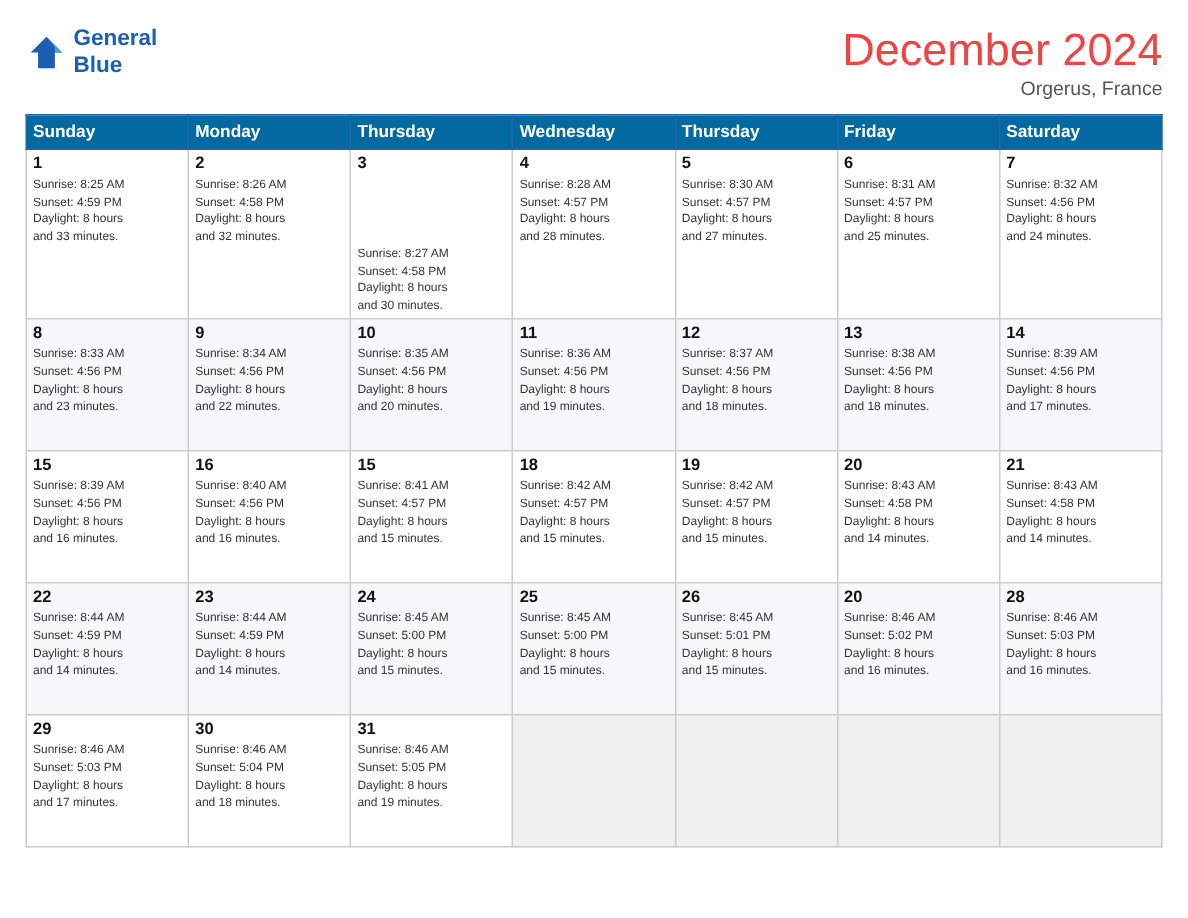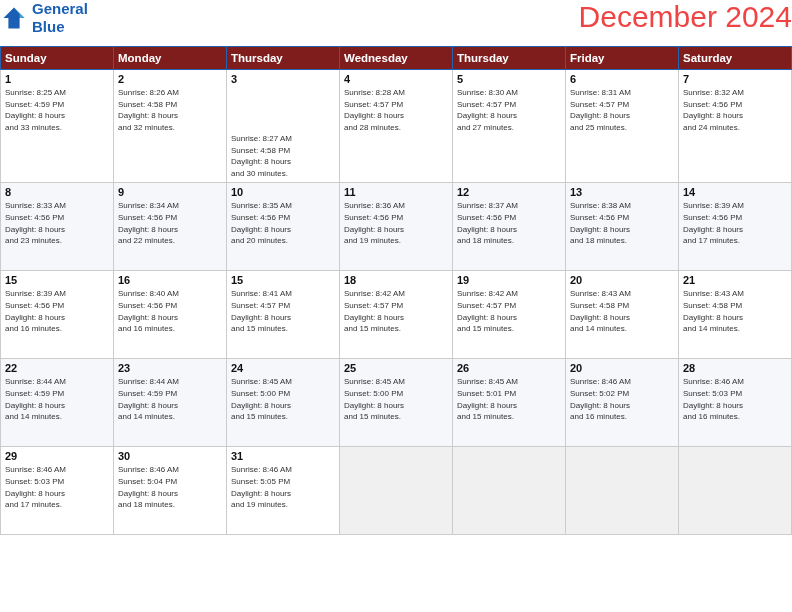--- a/index.html
+++ b/index.html
@@ -6,21 +6,21 @@
     body {
       font-family: Arial, sans-serif;
       background: #fff;
       width: 792px;
       height: 612px;
       overflow: hidden;
     }
     .page {
       width: 792px;
       height: 612px;
-      padding: 0;
+      padding: 17px;
       display: flex;
       flex-direction: column;
     }
     .header {
       display: flex;
       justify-content: space-between;
       align-items: flex-start;
       margin-bottom: 10px;
     }
     .logo {
@@ -51,21 +51,21 @@
     .subtitle {
       font-size: 13px;
       color: #555;
     }
     table {
       width: 100%;
       border-collapse: collapse;
       table-layout: fixed;
     }
     thead tr th {
-      background: #7f1d1d;
+      background: #0369a1;
       color: #fff;
       font-size: 11.5px;
       font-weight: bold;
       padding: 5px 4px;
       text-align: left;
       border: 1px solid #2563b0;
     }
     tbody tr td {
       border: 1px solid #ccc;
       vertical-align: top;
@@ -105,20 +105,21 @@
         <polygon points="20,5 35,20 28,20 28,35 12,35 12,20 5,20" fill="#1a5fb4"></polygon>
         <polygon points="20,5 35,20 28,20 28,15 20,5" fill="#4a9fd4"></polygon>
       </svg>
       <div class="logo-text">
         <span>General</span><br>
         <span>Blue</span>
       </div>
     </div>
     <div class="title-section">
       <div class="month-title">December 2024</div>
+      <div class="subtitle">Orgerus, France</div>
     </div>
   </div>
 
   <table>
     <thead>
       <tr>
         <th>Sunday</th>
         <th>Monday</th>
         <th>Thursday</th>
         <th>Wednesday</th>

